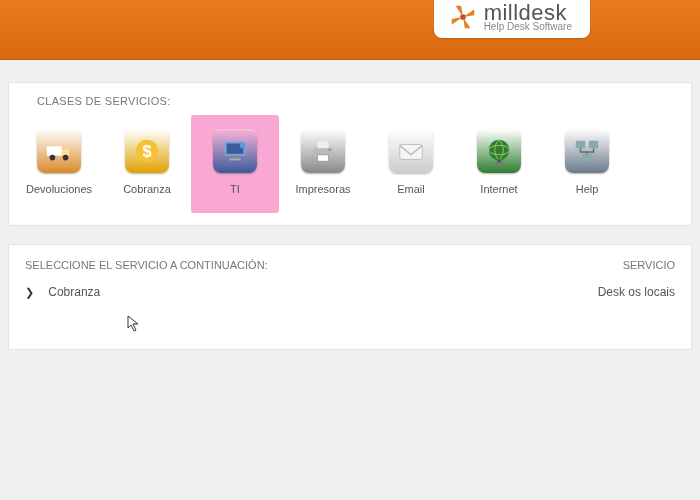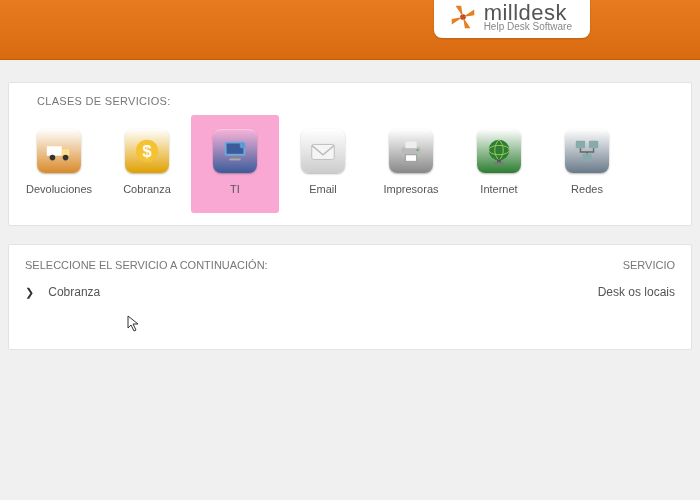--- a/index.html
+++ b/index.html
@@ -139,38 +139,38 @@
             <rect x="5" y="6" width="22" height="15" rx="2" fill="#6fa8dc"></rect>
             <rect x="7" y="8" width="18" height="11" fill="#3b5b9a"></rect>
             <rect x="12" y="22" width="8" height="2" fill="#888"></rect>
             <rect x="10" y="24" width="12" height="2" fill="#aaa"></rect>
             <circle cx="24" cy="10" r="3" fill="#5b9bd5"></circle>
           </svg>
         </div>
         <div class="cat-label">TI</div>
       </div>
       <div class="cat">
-        <div class="cat-icon" style="background:linear-gradient(#fff2,#cccccc);">
-          <svg viewBox="0 0 32 32" width="30" height="30">
-            <rect x="4" y="9" width="24" height="16" rx="2" fill="#f5f5f5" stroke="#bbb"></rect>
-            <path d="M4 10 L16 20 L28 10" fill="none" stroke="#bbb" stroke-width="1.5"></path>
-          </svg>
-        </div>
-        <div class="cat-label">Email</div>
-      </div>
-      <div class="cat">
         <div class="cat-icon" style="background:linear-gradient(#fff2,#888888);">
           <svg viewBox="0 0 32 32" width="30" height="30">
             <rect x="6" y="12" width="20" height="10" rx="2" fill="#bbb"></rect>
             <rect x="10" y="6" width="12" height="7" fill="#eee"></rect>
             <rect x="10" y="20" width="12" height="7" fill="#fff" stroke="#999"></rect>
             <circle cx="23" cy="15" r="1.2" fill="#4caf50"></circle>
           </svg>
         </div>
         <div class="cat-label">Impresoras</div>
+      </div>
+      <div class="cat">
+        <div class="cat-icon" style="background:linear-gradient(#fff2,#cccccc);">
+          <svg viewBox="0 0 32 32" width="30" height="30">
+            <rect x="4" y="9" width="24" height="16" rx="2" fill="#f5f5f5" stroke="#bbb"></rect>
+            <path d="M4 10 L16 20 L28 10" fill="none" stroke="#bbb" stroke-width="1.5"></path>
+          </svg>
+        </div>
+        <div class="cat-label">Email</div>
       </div>
       <div class="cat">
         <div class="cat-icon" style="background:linear-gradient(#fff2,#2e7d32);">
           <svg viewBox="0 0 32 32" width="30" height="30">
             <circle cx="16" cy="15" r="11" fill="#2e7d32"></circle>
             <ellipse cx="16" cy="15" rx="11" ry="5" fill="none" stroke="#9ccc65" stroke-width="1"></ellipse>
             <path d="M16 4 C10 10 10 20 16 26 M16 4 C22 10 22 20 16 26" fill="none" stroke="#9ccc65" stroke-width="1"></path>
             <rect x="14" y="25" width="4" height="3" fill="#555"></rect>
             <rect x="11" y="28" width="10" height="2" fill="#777"></rect>
           </svg>
@@ -179,21 +179,21 @@
       </div>
       <div class="cat">
         <div class="cat-icon" style="background:linear-gradient(#fff2,#6a7a8a);">
           <svg viewBox="0 0 32 32" width="30" height="30">
             <rect x="4" y="5" width="10" height="8" rx="1" fill="#8aa"></rect>
             <rect x="18" y="5" width="10" height="8" rx="1" fill="#8aa"></rect>
             <rect x="11" y="19" width="10" height="8" rx="1" fill="#8aa"></rect>
             <path d="M9 13 V17 H23 V13 M16 17 V19" stroke="#666" stroke-width="1.5" fill="none"></path>
           </svg>
         </div>
-        <div class="cat-label">Redes</div>
+        <div class="cat-label">Help</div>
       </div>
     </div>
 </div>
 
 <div class="panel2">
   <div class="cols-head">
     <span>SELECCIONE EL SERVICIO A CONTINUACIÓN:</span>
     <span>SERVICIO</span>
   </div>
   <div class="serv-row">

